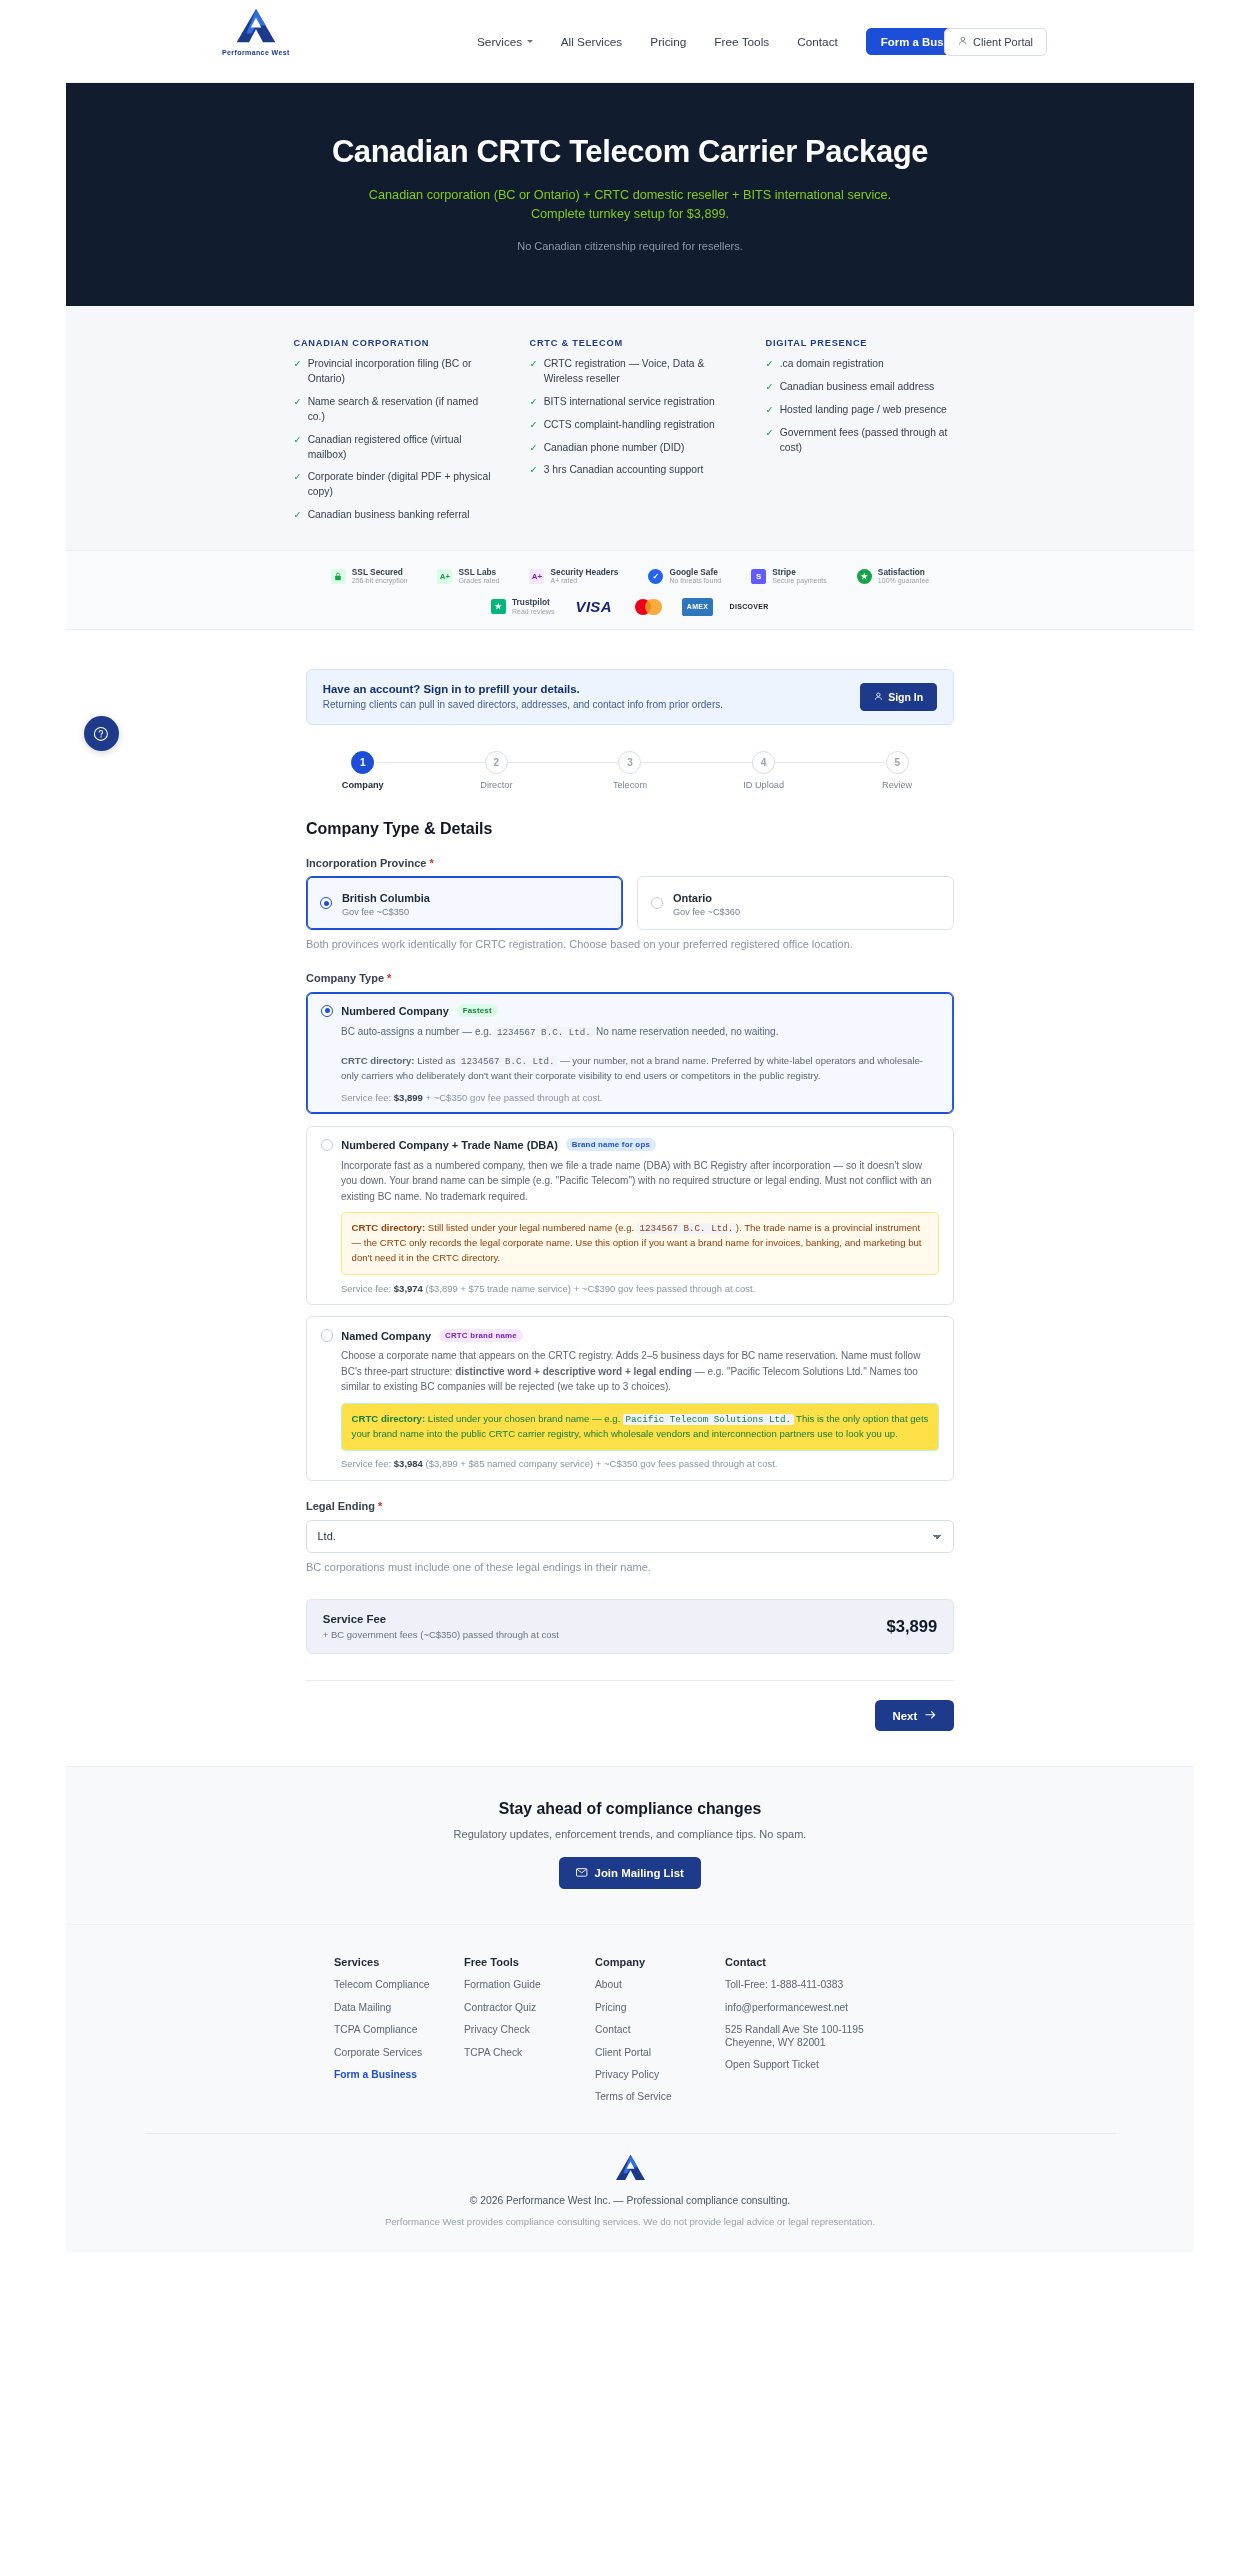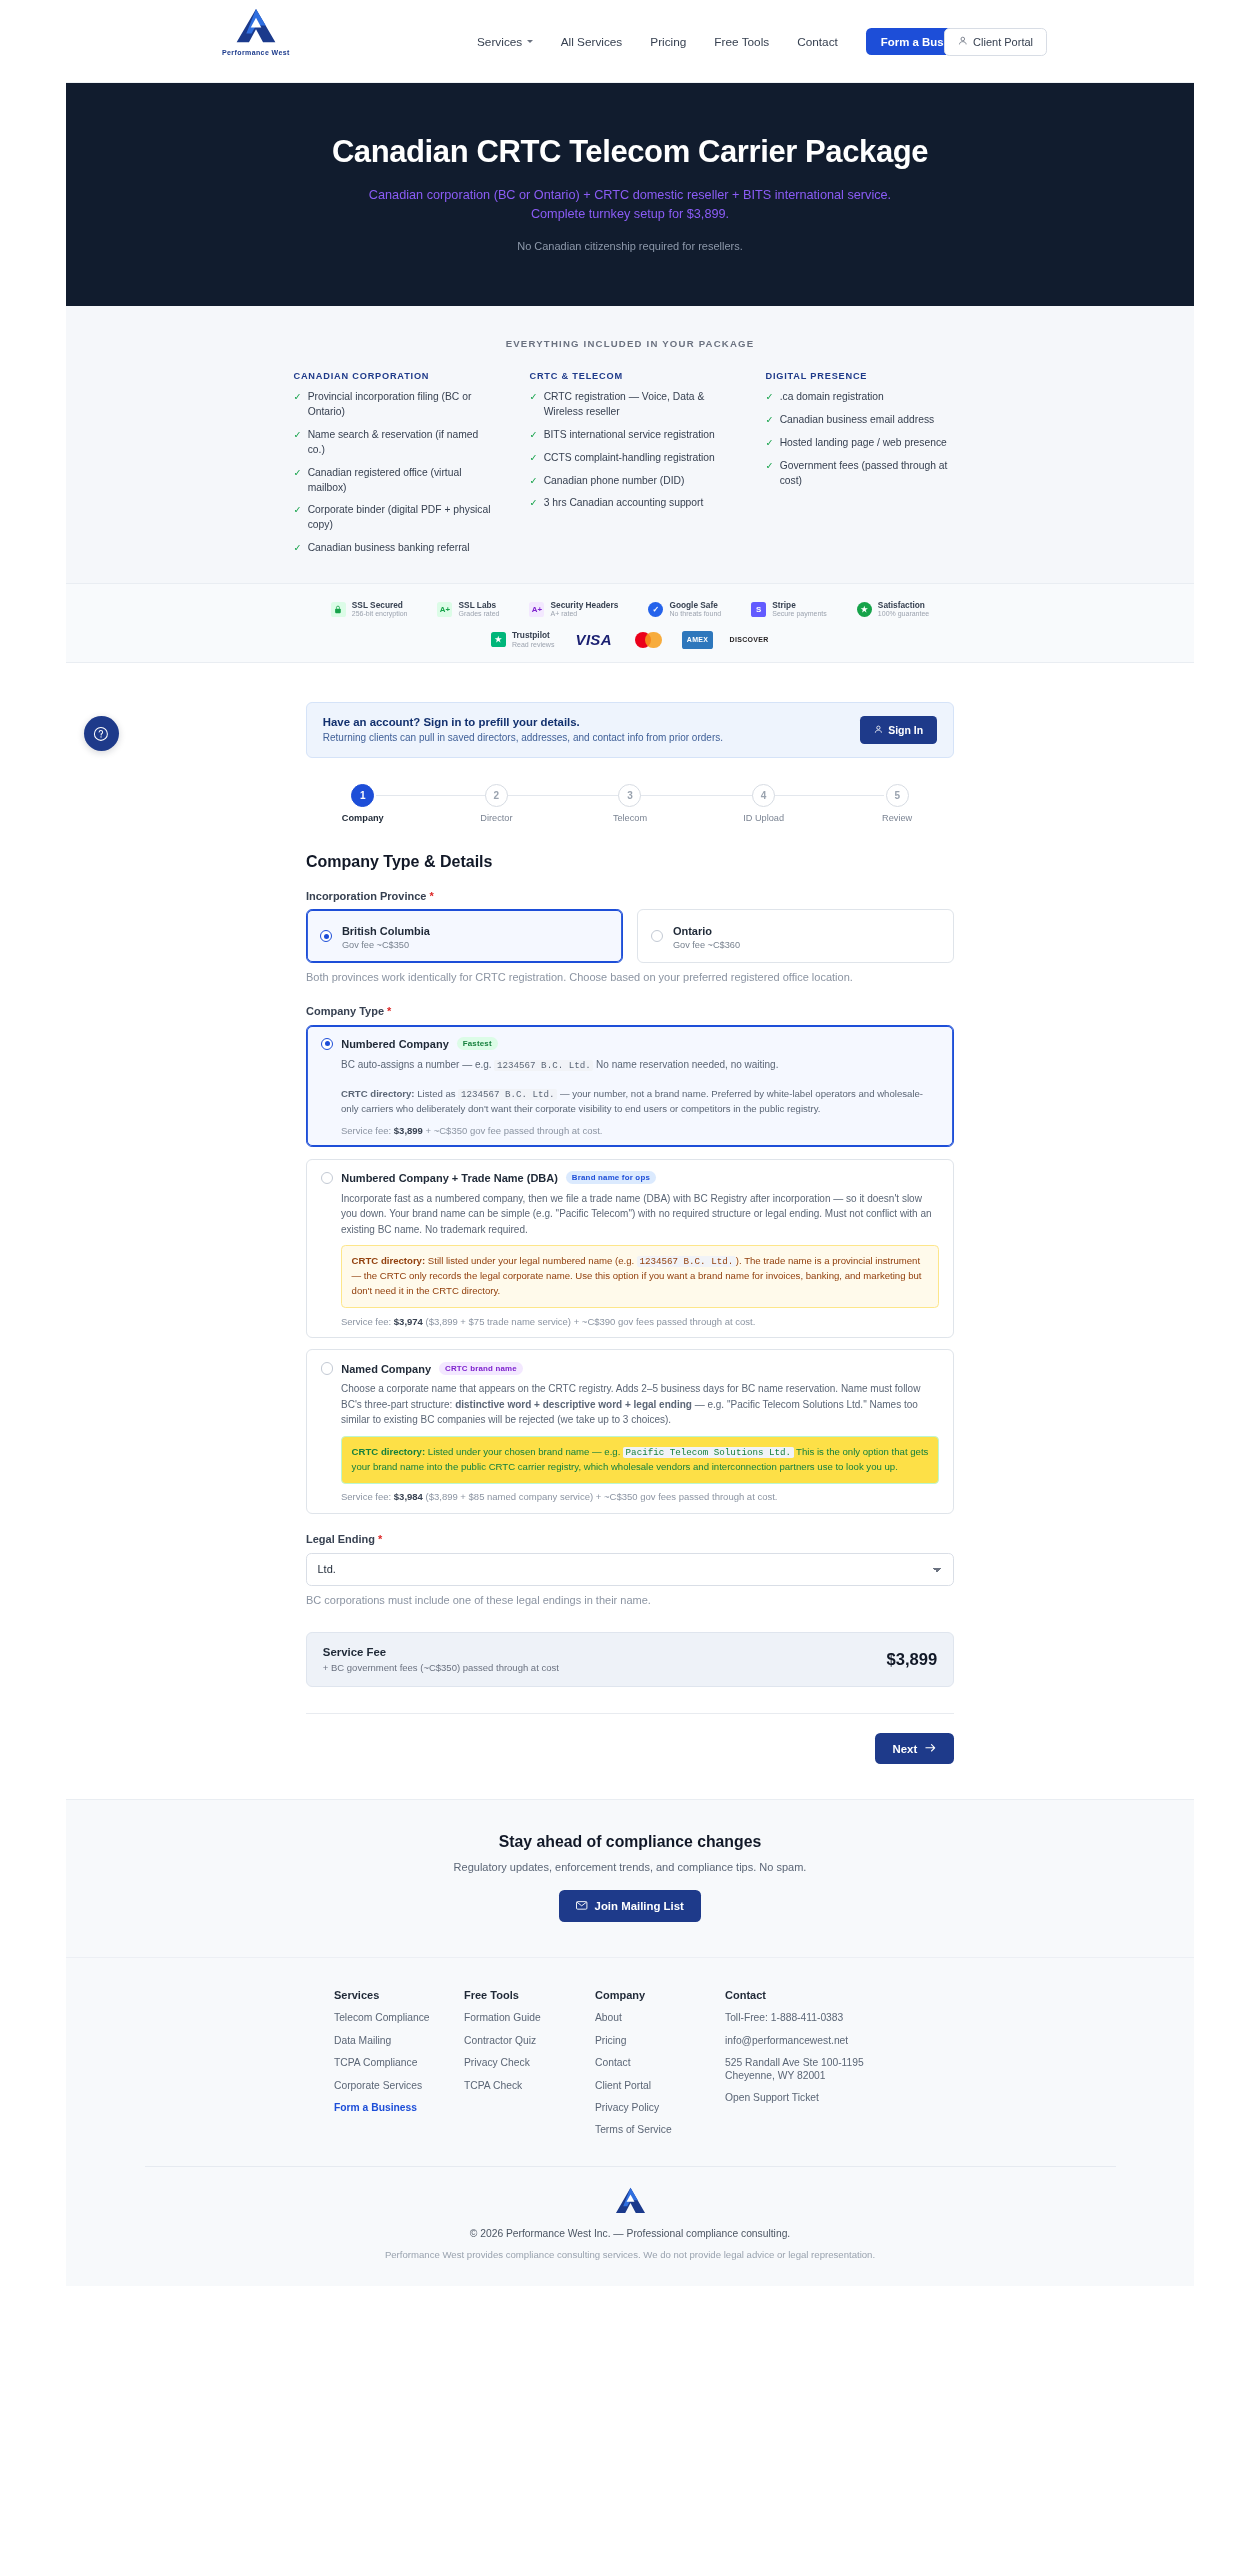--- a/index.html
+++ b/index.html
@@ -38,21 +38,21 @@
   }
   .nav-right { position: absolute; right: 147px; top: 0; height: 83px; display: flex; align-items: center; gap: 12.3px; }
 
   
   .hero {
     background: #111c2e; color: #fff; text-align: center;
     padding: 51px 0 54px;
   }
   .hero h1 { font-size: 31px; font-weight: 700; letter-spacing: -0.4px; }
   .hero p.sub {
-    font-size: 12.7px; color: #8b5cf6; margin: 15.8px auto 0; max-width: 560px; line-height: 1.55;
+    font-size: 12.7px; color: #84cc16; margin: 15.8px auto 0; max-width: 560px; line-height: 1.55;
   }
   .hero p.note { font-size: 11px; color: #8d98aa; margin-top: 15px; }
 
   
   .package {
     background: #f5f7fa; padding: 31.5px 0 19px; border-bottom: 0.9px solid #e9edf2;
   }
   .package-title {
     text-align: center; font-size: 9.6px; letter-spacing: 1.2px; color: #6b7280; font-weight: 600;
     text-transform: uppercase; margin-bottom: 22px;
@@ -260,21 +260,20 @@
     </div>
   </div>
 
   <div class="hero">
     <h1>Canadian CRTC Telecom Carrier Package</h1>
     <p class="sub">Canadian corporation (BC or Ontario) + CRTC domestic reseller + BITS international service. Complete turnkey setup for $3,899.</p>
     <p class="note">No Canadian citizenship required for resellers.</p>
   </div>
 
   <div class="package">
-    <div class="package-title">EVERYTHING INCLUDED IN YOUR PACKAGE</div>
     <div class="pkg-cols">
 
       <div class="pkg-col">
         <div class="pkg-h">CANADIAN CORPORATION</div>
         <div class="pkg-item">
             <span class="tick">✓</span>
             <span>Provincial incorporation filing (BC or Ontario)</span>
           </div>
         <div class="pkg-item">
             <span class="tick">✓</span>

